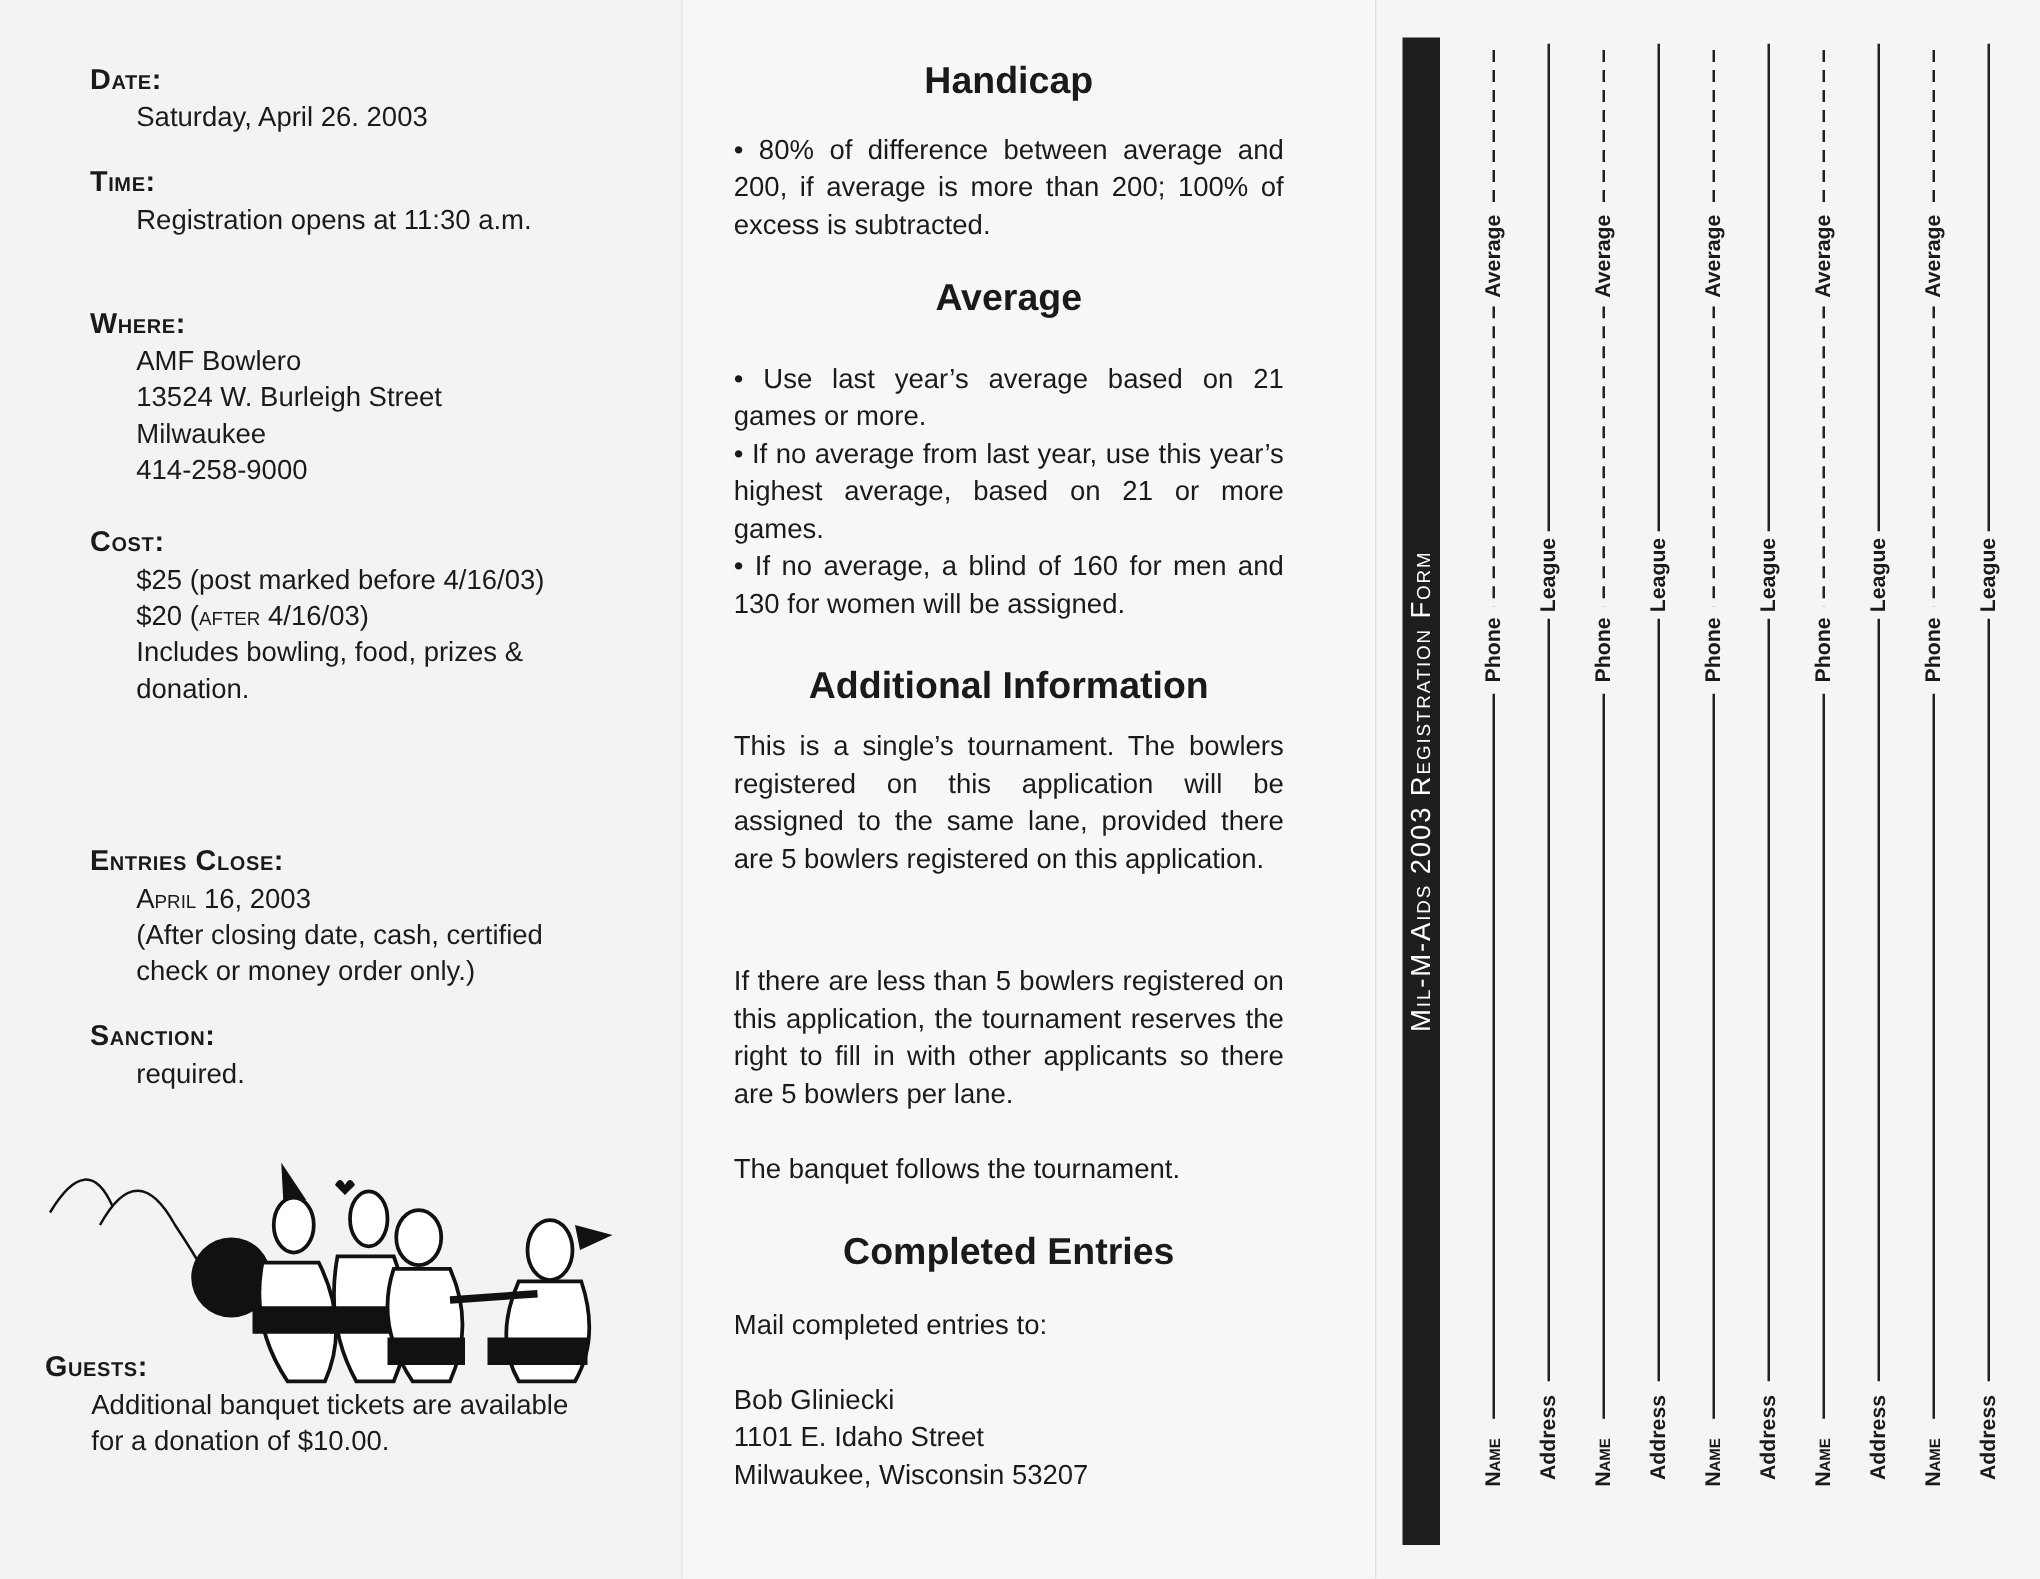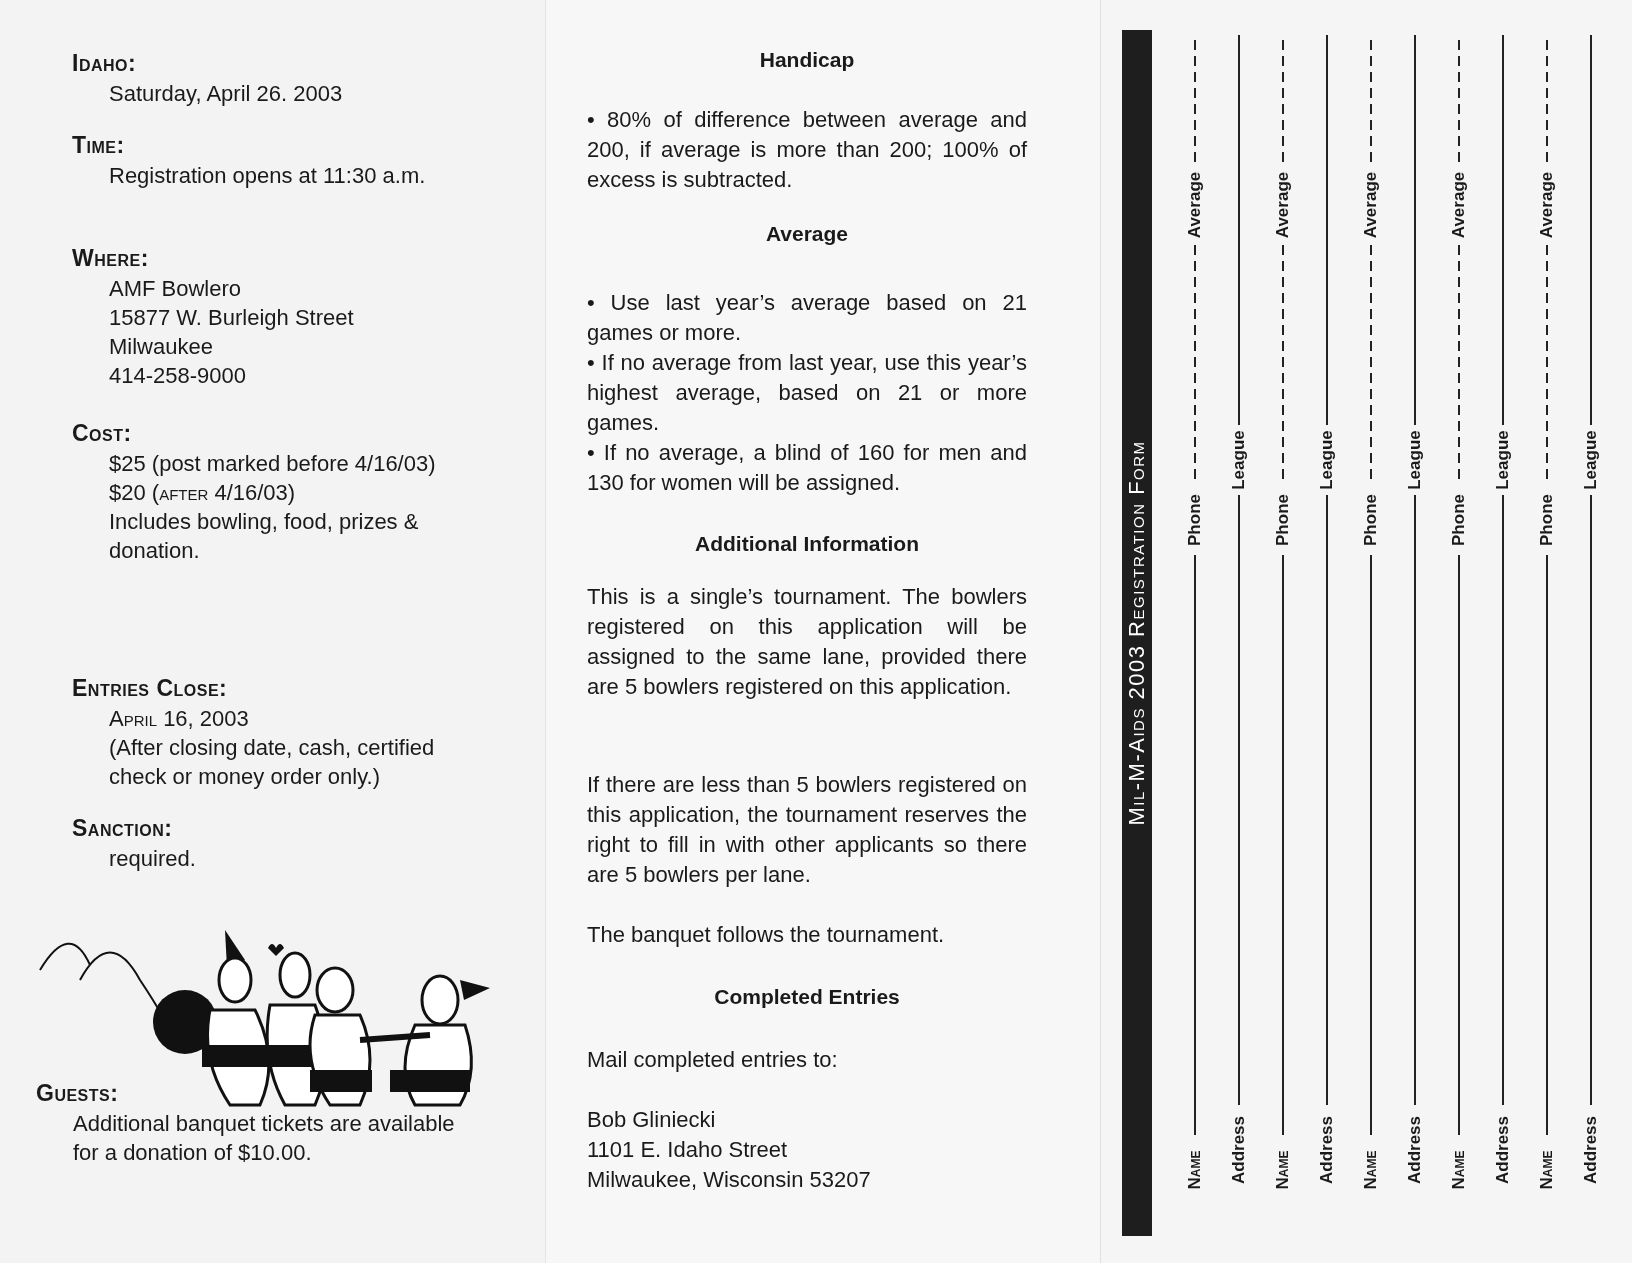--- a/index.html
+++ b/index.html
@@ -5,48 +5,48 @@
   html,body{margin:0;padding:0;}
   body{width:1632px;height:1263px;background:#f4f4f4;font-family:"Liberation Sans",sans-serif;color:#1a1a1a;position:relative;overflow:hidden;}
   .panel{position:absolute;top:0;height:1263px;}
   #p1{left:0;width:545px;background:#f3f3f3;}
   #p2{left:545px;width:555px;background:#f7f7f7;border-left:1px solid #e4e4e4;}
   #p3{left:1100px;width:532px;background:#f5f5f5;border-left:1px solid #e0e0e0;}
   .sec{position:absolute;left:72px;}
   .lbl{font-weight:bold;font-variant:small-caps;font-size:23px;letter-spacing:0.5px;margin:0 0 2px 0;}
   .val{font-size:22px;line-height:29px;margin-left:37px;}
   .sc{font-variant:small-caps;}
-  .c-h{position:absolute;left:587px;width:440px;text-align:center;font-weight:bold;font-size:21px;}
+  .c-h{position:absolute;left:587px;width:440px;text-align:center;font-weight:bold;font-size:30px;}
   .c-p{position:absolute;left:587px;width:440px;font-size:22px;line-height:30px;text-align:justify;}
   .bar{position:absolute;left:1122px;top:30px;width:30px;height:1206px;background:#1e1e1e;}
   .bar-text{position:absolute;left:1122px;top:30px;width:30px;height:1206px;}
   .bar-text span{position:absolute;left:50%;top:50%;transform:translate(-50%,-50%) rotate(-90deg);white-space:nowrap;color:#fff;font-variant:small-caps;font-size:22px;letter-spacing:1.5px;}
   .col{position:absolute;top:35px;width:30px;height:1200px;}
   .line{position:absolute;left:14px;width:2px;background:#222;}
   .dash{position:absolute;left:14px;width:2px;background-image:linear-gradient(#222 60%,transparent 60%);background-size:2px 16px;}
   .vlab{position:absolute;left:0;width:30px;font-weight:bold;font-size:17px;}
   .vlab span{position:absolute;left:50%;top:50%;transform:translate(-50%,-50%) rotate(-90deg);white-space:nowrap;}
   .art{position:absolute;left:30px;top:910px;width:460px;height:200px;}
 </style>
 </head>
 <body>
 
 <div id="p1" class="panel">
   <div class="sec" style="top:50px">
-    <div class="lbl">Idaho:</div>
+    <div class="lbl">Date:</div>
     <div class="val">Saturday, April 26. 2003</div>
   </div>
   <div class="sec" style="top:132px">
     <div class="lbl">Time:</div>
     <div class="val">Registration opens at 11:30 a.m.</div>
   </div>
   <div class="sec" style="top:245px">
     <div class="lbl">Where:</div>
     <div class="val">AMF Bowlero</div>
-    <div class="val">15877 W. Burleigh Street</div>
+    <div class="val">13524 W. Burleigh Street</div>
     <div class="val">Milwaukee</div>
     <div class="val">414-258-9000</div>
   </div>
   <div class="sec" style="top:420px">
     <div class="lbl">Cost:</div>
     <div class="val">$25 (post marked before 4/16/03)</div>
     <div class="val"><span>$20 (</span><span class="sc">after</span><span> 4/16/03)</span></div>
     <div class="val">Includes bowling, food, prizes &amp;</div>
     <div class="val">donation.</div>
   </div>

